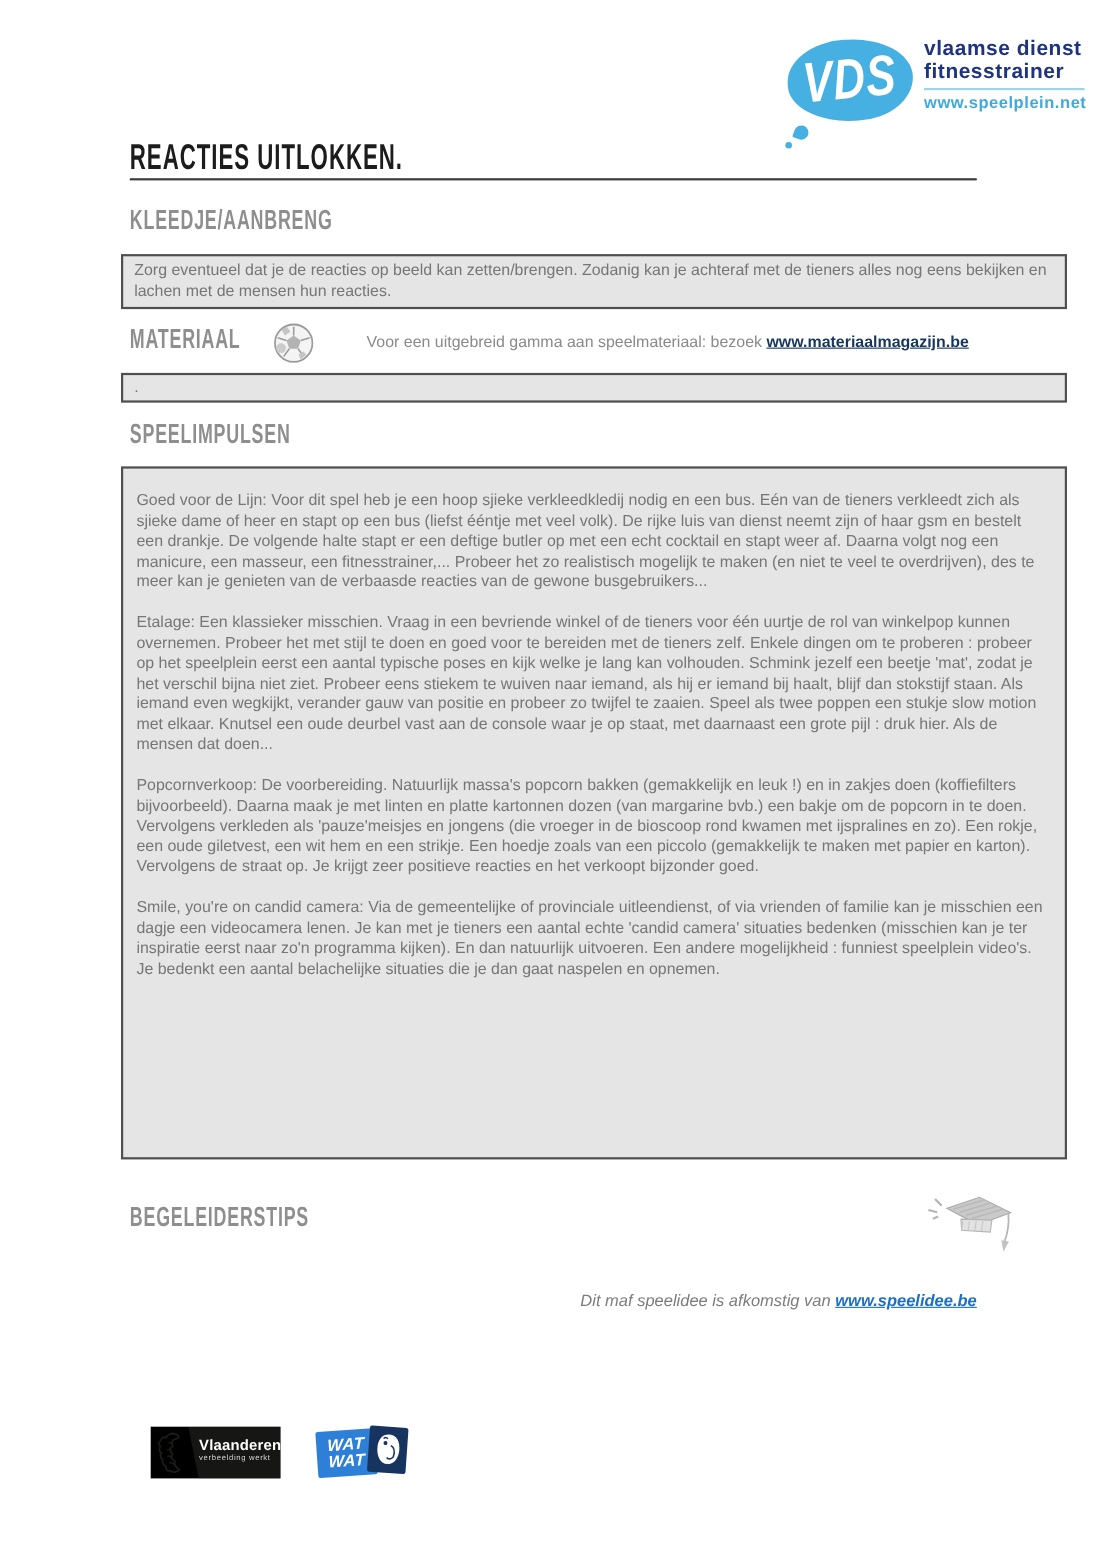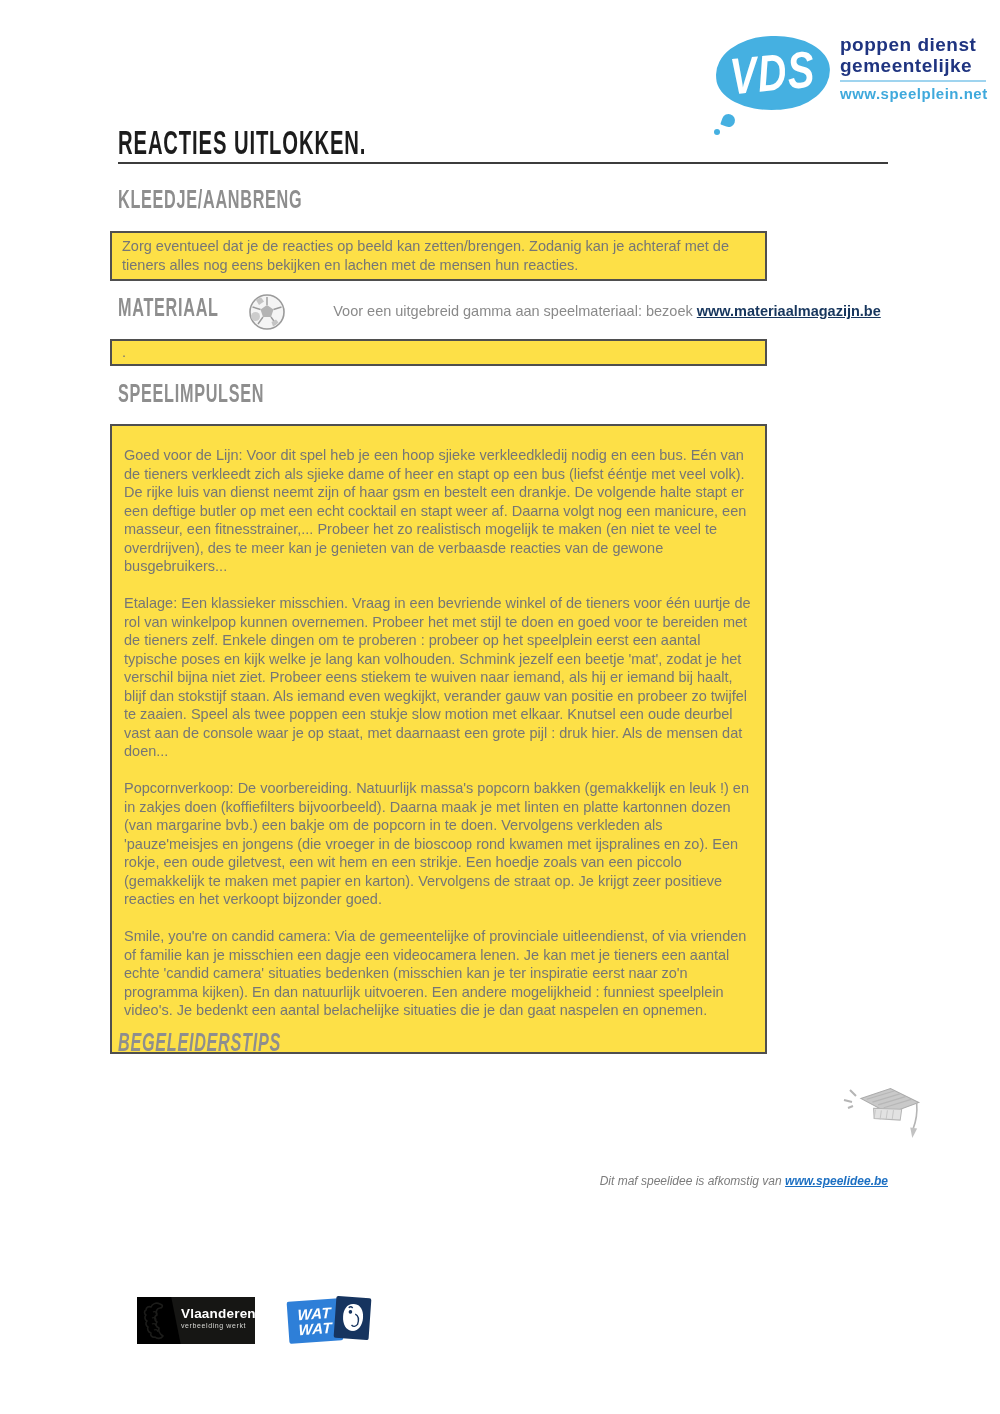--- a/index.html
+++ b/index.html
@@ -37,26 +37,26 @@
     transform: scale(0.88, 1.42); transform-origin: 0 0; white-space: nowrap;
   }
   .title-rule { position: absolute; left: 118px; top: 162px; width: 770px; border-top: 2px solid #3c3c3c; }
   .section-heading {
     font-size: 18px; font-weight: 700; color: #8e8e8e; letter-spacing: 0.8px;
     transform: scale(0.9, 1.4); transform-origin: 0 0; white-space: nowrap; display: inline-block;
   }
   .h-kleedje   { position: absolute; left: 118px; top: 186px; }
   .h-materiaal { position: absolute; left: 118px; top: 294px; }
   .h-speel     { position: absolute; left: 118px; top: 380px; }
-  .h-tips      { position: absolute; left: 118px; top: 1029px; font-style: italic; }
+  .h-tips      { position: absolute; left: 118px; top: 1092px; }
   
   .tbox {
-    position: absolute; left: 110px; width: 657px;
+    position: absolute; left: 110px; width: 860px;
     border: 2px solid #4f4f4f;
-    background: #fde047;
+    background: #e5e5e5;
     color: #767676; font-size: 14.5px; line-height: 19px;
     padding: 4px 10px;
   }
   .box-kleedje { top: 231px; min-height: 47px; }
   .box-materiaal { top: 339px; min-height: 24px; padding: 2px 10px; }
   .box-speel { top: 424px; min-height: 630px; padding: 20px 12px; line-height: 18.5px; }
   .box-speel p { margin: 0 0 18.5px 0; }
   .box-speel p:last-child { margin-bottom: 0; }
   .box-tips { top: 1139px; min-height: 26px; padding: 3px 10px; }
   
@@ -64,21 +64,21 @@
   .materiaal-note {
     position: absolute; left: 316px; top: 303px; width: 582px;
     text-align: center; color: #8a8a8a; font-size: 14.5px;
   }
   .link-navy { color: #17365d; font-weight: 700; text-decoration: underline; }
   
   .cap-icon { position: absolute; left: 836px; top: 1080px; }
   
   .credit {
     position: absolute; left: 300px; top: 1174px; width: 588px;
-    text-align: right; font-style: italic; color: #7c7c7c; font-size: 12px;
+    text-align: right; font-style: italic; color: #7c7c7c; font-size: 15px;
   }
   .link-blue { color: #1c6fc2; font-weight: 700; text-decoration: underline; font-style: italic; }
   
   .vl-logo { position: absolute; left: 137px; top: 1297px; width: 118px; height: 47px; background: #000000; }
   .vl-black { position: absolute; right: 0; top: 0; width: 100%; height: 100%; background: #161614;
     clip-path: polygon(29% 0, 100% 0, 100% 100%, 37% 100%); }
   .vl-text { position: absolute; left: 44px; top: 9px; }
   .vl-name { color: #fff; font-weight: 700; font-size: 13.5px; letter-spacing: 0.2px; }
   .vl-tagline { color: #d8d8d4; font-size: 7px; letter-spacing: 0.6px; margin-top: 1px; }
   .vl-lion { position: absolute; left: 3px; top: 3px; }
@@ -97,22 +97,22 @@
 
 <div class="page">
 
   <div class="vds-logo">
     <div class="vds-blob">
       <span class="vds-acronym">VDS</span>
     </div>
     <div class="vds-blob-tail"></div>
     <div class="vds-blob-dot"></div>
     <div class="vds-text">
-      <div class="vds-line">poppen dienst</div>
-      <div class="vds-line">gemeentelijke</div>
+      <div class="vds-line">vlaamse dienst</div>
+      <div class="vds-line">fitnesstrainer</div>
       <div class="vds-rule"></div>
       <a href="#" class="vds-url">www.speelplein.net</a>
     </div>
   </div>
 
   <div class="doc-title">REACTIES UITLOKKEN.</div>
   <div class="title-rule"></div>
 
   <div class="h-kleedje"><span class="section-heading">KLEEDJE/AANBRENG</span></div>
   <div class="tbox box-kleedje">

